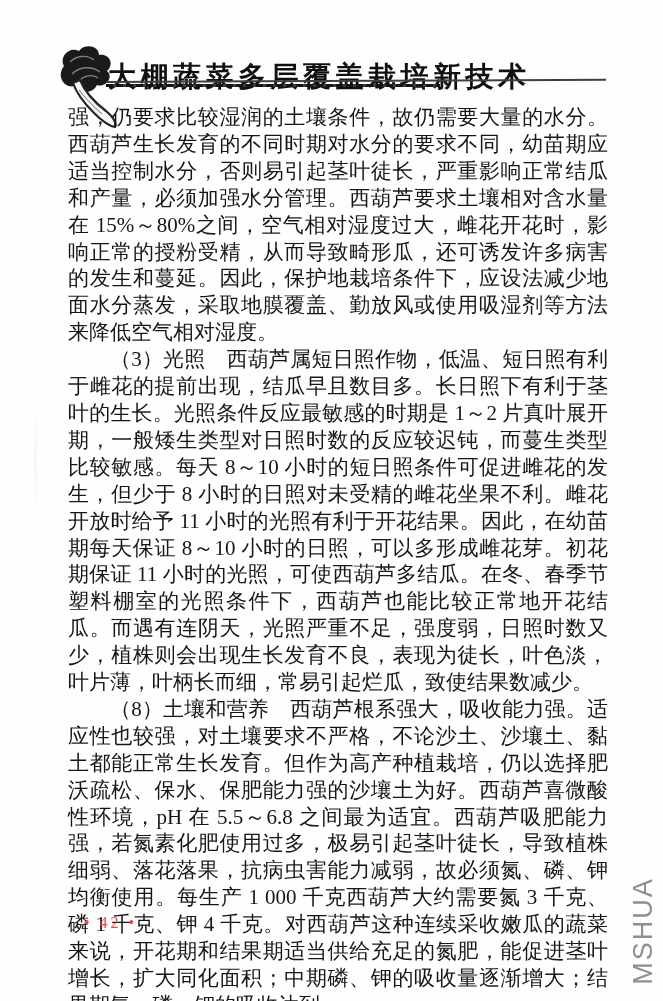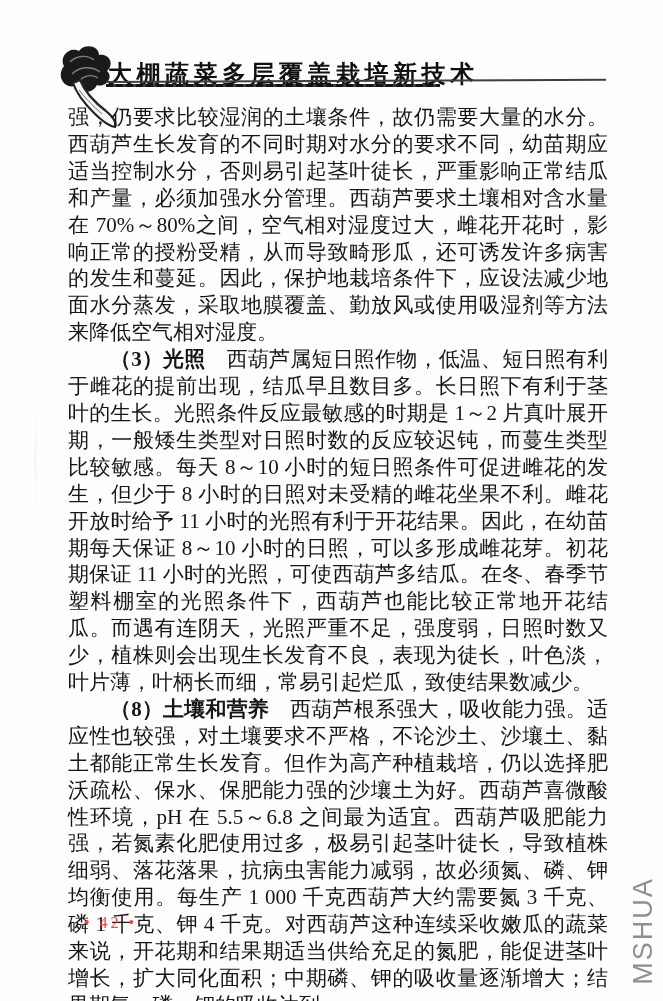--- a/index.html
+++ b/index.html
@@ -15,21 +15,21 @@
     width: 663px; height: 1001px;
     background: #fefefe;
   }
 
   
   .header-title {
     position: absolute;
     left: 108px; top: 58px;
     font-family: "Liberation Sans", "DejaVu Sans", sans-serif;
     font-weight: bold;
-    font-size: 24px;
+    font-size: 28px;
     letter-spacing: 4.5px;
     color: #101010;
     white-space: nowrap;
   }
   .rule-thin {
     position: absolute;
     left: 106px; top: 81px;
     width: 500px; height: 2px;
     background: #3f3f3f;
     transform: rotate(-0.25deg);
@@ -53,21 +53,21 @@
     left: 68px; top: 104px;
     width: 540px;
     font-size: 21px;
     line-height: 26.9px;
     text-align: justify;
     text-justify: inter-ideograph;
     color: #161616;
   }
   .body-text p { margin: 0; }
   .body-text p.indent { text-indent: 2em; }
-  .para-lead { font-weight: bold; margin-top: 44px; }
+  .para-lead { font-weight: normal; margin-top: 44px; }
 
   
   .page-number {
     position: absolute;
     left: 84px; top: 914px;
     font-size: 16px;
     letter-spacing: 3px;
     color: #ef4444;
     white-space: nowrap;
   }
@@ -108,21 +108,21 @@
 
       <path d="M28,38 C33,50 42,60 54,69 C60,74 65,80 63,85 C57,84 49,78 42,71 C32,61 24,50 21,41 Z" fill="#f6f6f6" stroke="#232323" stroke-width="2.2" stroke-linejoin="round"></path>
       <path d="M30,44 C37,53 46,62 55,70 M27,48 C33,56 41,64 50,72" fill="none" stroke="#2b2b2b" stroke-width="1" opacity="0.65"></path>
     </svg>
     <span class="header-title">大棚蔬菜多层覆盖栽培新技术</span>
     <div class="rule-thin"></div>
     <div class="rule-thick"></div>
   </div>
 
   <main class="body-text">
-    <p><span>强，仍要求比较湿润的土壤条件，故仍需要大量的水分。西葫芦生长发育的不同时期对水分的要求不同，幼苗期应适当控制水分，否则易引起茎叶徒长，严重影响正常结瓜和产量，必须加强水分管理。西葫芦要求土壤相对含水量在 70%～80%之间，空气相对湿度过大，雌花开花时，影响正常的授粉受精，从而导致畸形瓜，还可诱发许多病害的发生和蔓延。因此，保护地栽培条件下，应设法减少地面水分蒸发，采取地膜覆盖、勤放风或使用吸湿剂等方法来降低空气相对湿度。</span></p>
+    <p><span>强，仍要求比较湿润的土壤条件，故仍需要大量的水分。西葫芦生长发育的不同时期对水分的要求不同，幼苗期应适当控制水分，否则易引起茎叶徒长，严重影响正常结瓜和产量，必须加强水分管理。西葫芦要求土壤相对含水量在 15%～80%之间，空气相对湿度过大，雌花开花时，影响正常的授粉受精，从而导致畸形瓜，还可诱发许多病害的发生和蔓延。因此，保护地栽培条件下，应设法减少地面水分蒸发，采取地膜覆盖、勤放风或使用吸湿剂等方法来降低空气相对湿度。</span></p>
     <p class="indent"><b class="para-lead">（3）光照</b><span>　西葫芦属短日照作物，低温、短日照有利于雌花的提前出现，结瓜早且数目多。长日照下有利于茎叶的生长。光照条件反应最敏感的时期是 1～2 片真叶展开期，一般矮生类型对日照时数的反应较迟钝，而蔓生类型比较敏感。每天 8～10 小时的短日照条件可促进雌花的发生，但少于 8 小时的日照对未受精的雌花坐果不利。雌花开放时给予 11 小时的光照有利于开花结果。因此，在幼苗期每天保证 8～10 小时的日照，可以多形成雌花芽。初花期保证 11 小时的光照，可使西葫芦多结瓜。在冬、春季节塑料棚室的光照条件下，西葫芦也能比较正常地开花结瓜。而遇有连阴天，光照严重不足，强度弱，日照时数又少，植株则会出现生长发育不良，表现为徒长，叶色淡，叶片薄，叶柄长而细，常易引起烂瓜，致使结果数减少。</span></p>
     <p class="indent"><b class="para-lead">（8）土壤和营养</b><span>　西葫芦根系强大，吸收能力强。适应性也较强，对土壤要求不严格，不论沙土、沙壤土、黏土都能正常生长发育。但作为高产种植栽培，仍以选择肥沃疏松、保水、保肥能力强的沙壤土为好。西葫芦喜微酸性环境，pH 在 5.5～6.8 之间最为适宜。西葫芦吸肥能力强，若氮素化肥使用过多，极易引起茎叶徒长，导致植株细弱、落花落果，抗病虫害能力减弱，故必须氮、磷、钾均衡使用。每生产 1 000 千克西葫芦大约需要氮 3 千克、磷 1 千克、钾 4 千克。对西葫芦这种连续采收嫩瓜的蔬菜来说，开花期和结果期适当供给充足的氮肥，能促进茎叶增长，扩大同化面积；中期磷、钾的吸收量逐渐增大；结果期氮、磷、钾的吸收达到</span></p>
   </main>
 
   <div class="page-number">• 42 •</div>
 
   <div class="watermark">MSHUA</div>
 
   <div class="scan-artifact"></div>
 

